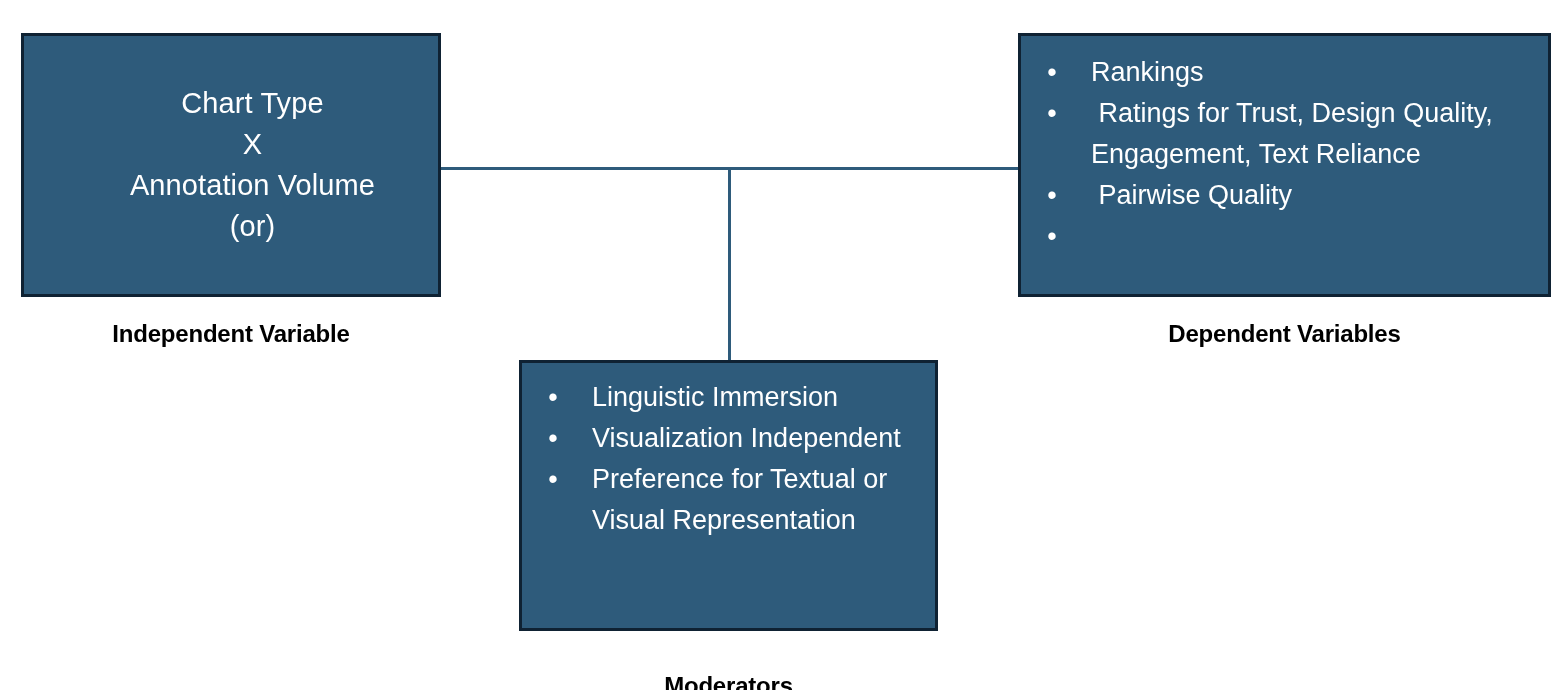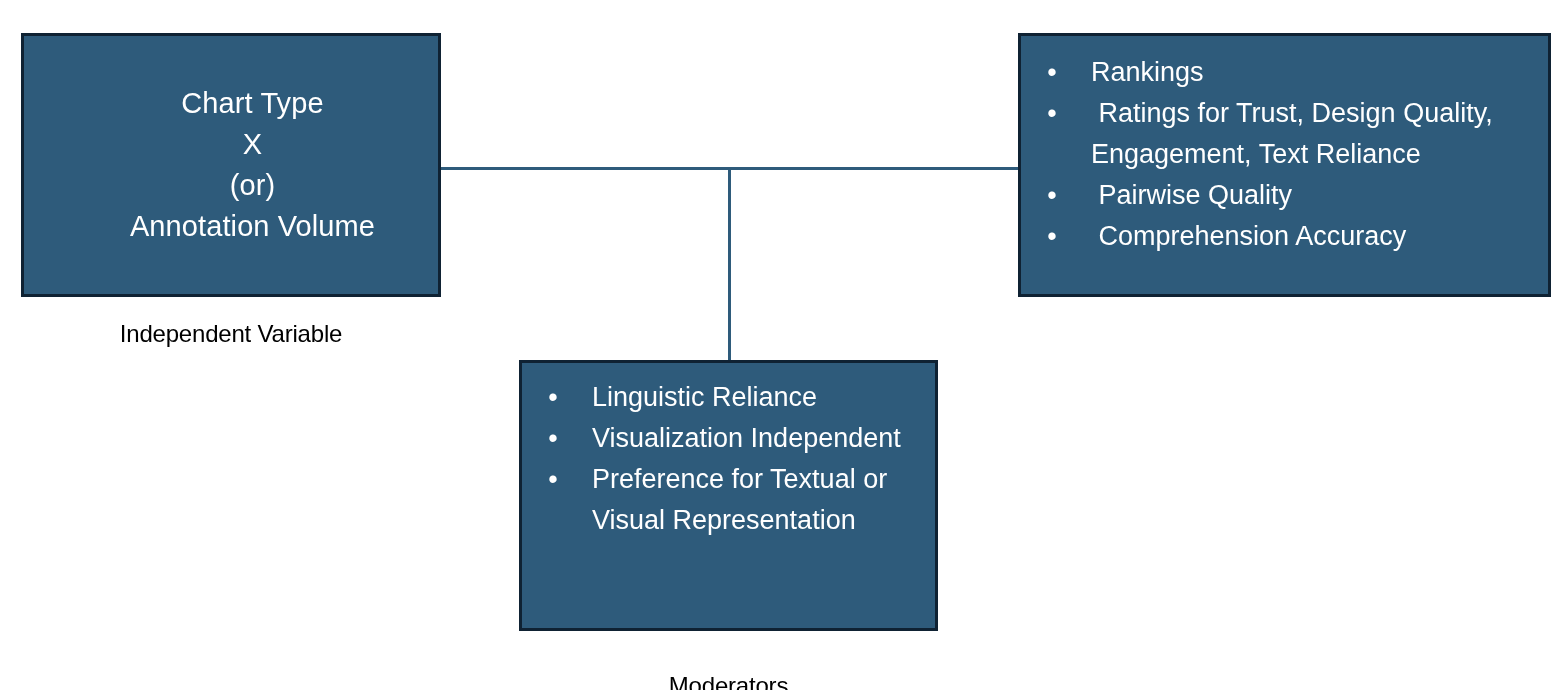--- a/index.html
+++ b/index.html
@@ -104,21 +104,21 @@
     left: 14px;
     top: 0;
     width: 14px;
     text-align: center;
   }
 
   
   .caption {
     position: absolute;
     font-size: 24px;
-    font-weight: normal;
+    font-weight: bold;
     color: #000000;
     text-align: center;
     letter-spacing: -0.2px;
     white-space: nowrap;
   }
   .caption-iv {
     left: 21px;
     top: 320px;
     width: 420px;
   }
@@ -138,37 +138,38 @@
 
 <div id="canvas">
 
   <div class="connector connector-h"></div>
   <div class="connector connector-v"></div>
 
   <div class="box box-iv">
     <div class="iv-lines">
       <span class="iv-line">Chart Type</span>
       <span class="iv-line">X</span>
+      <span class="iv-line">Annotation Volume</span>
       <span class="iv-line">(or)</span>
-      <span class="iv-line">Annotation Volume</span>
     </div>
   </div>
   <div class="caption caption-iv">Independent Variable</div>
 
   <div class="box box-dv">
     <ul class="bullets">
       <li><span class="bullet-dot">•</span><span>Rankings</span></li>
       <li><span class="bullet-dot">•</span><span> Ratings for Trust, Design Quality, Engagement, Text Reliance</span></li>
       <li><span class="bullet-dot">•</span><span> Pairwise Quality</span></li>
-      <li><span class="bullet-dot">•</span><span> Comprehension Accuracy</span></li>
+      <li><span class="bullet-dot">•</span></li>
     </ul>
   </div>
+  <div class="caption caption-dv">Dependent Variables</div>
 
   <div class="box box-mod">
     <ul class="bullets">
-      <li><span class="bullet-dot">•</span><span>Linguistic Reliance</span></li>
+      <li><span class="bullet-dot">•</span><span>Linguistic Immersion</span></li>
       <li><span class="bullet-dot">•</span><span>Visualization Independent</span></li>
       <li><span class="bullet-dot">•</span><span>Preference for Textual or Visual Representation</span></li>
     </ul>
   </div>
   <div class="caption caption-mod">Moderators</div>
 
 </div>
 
 </body></html>

